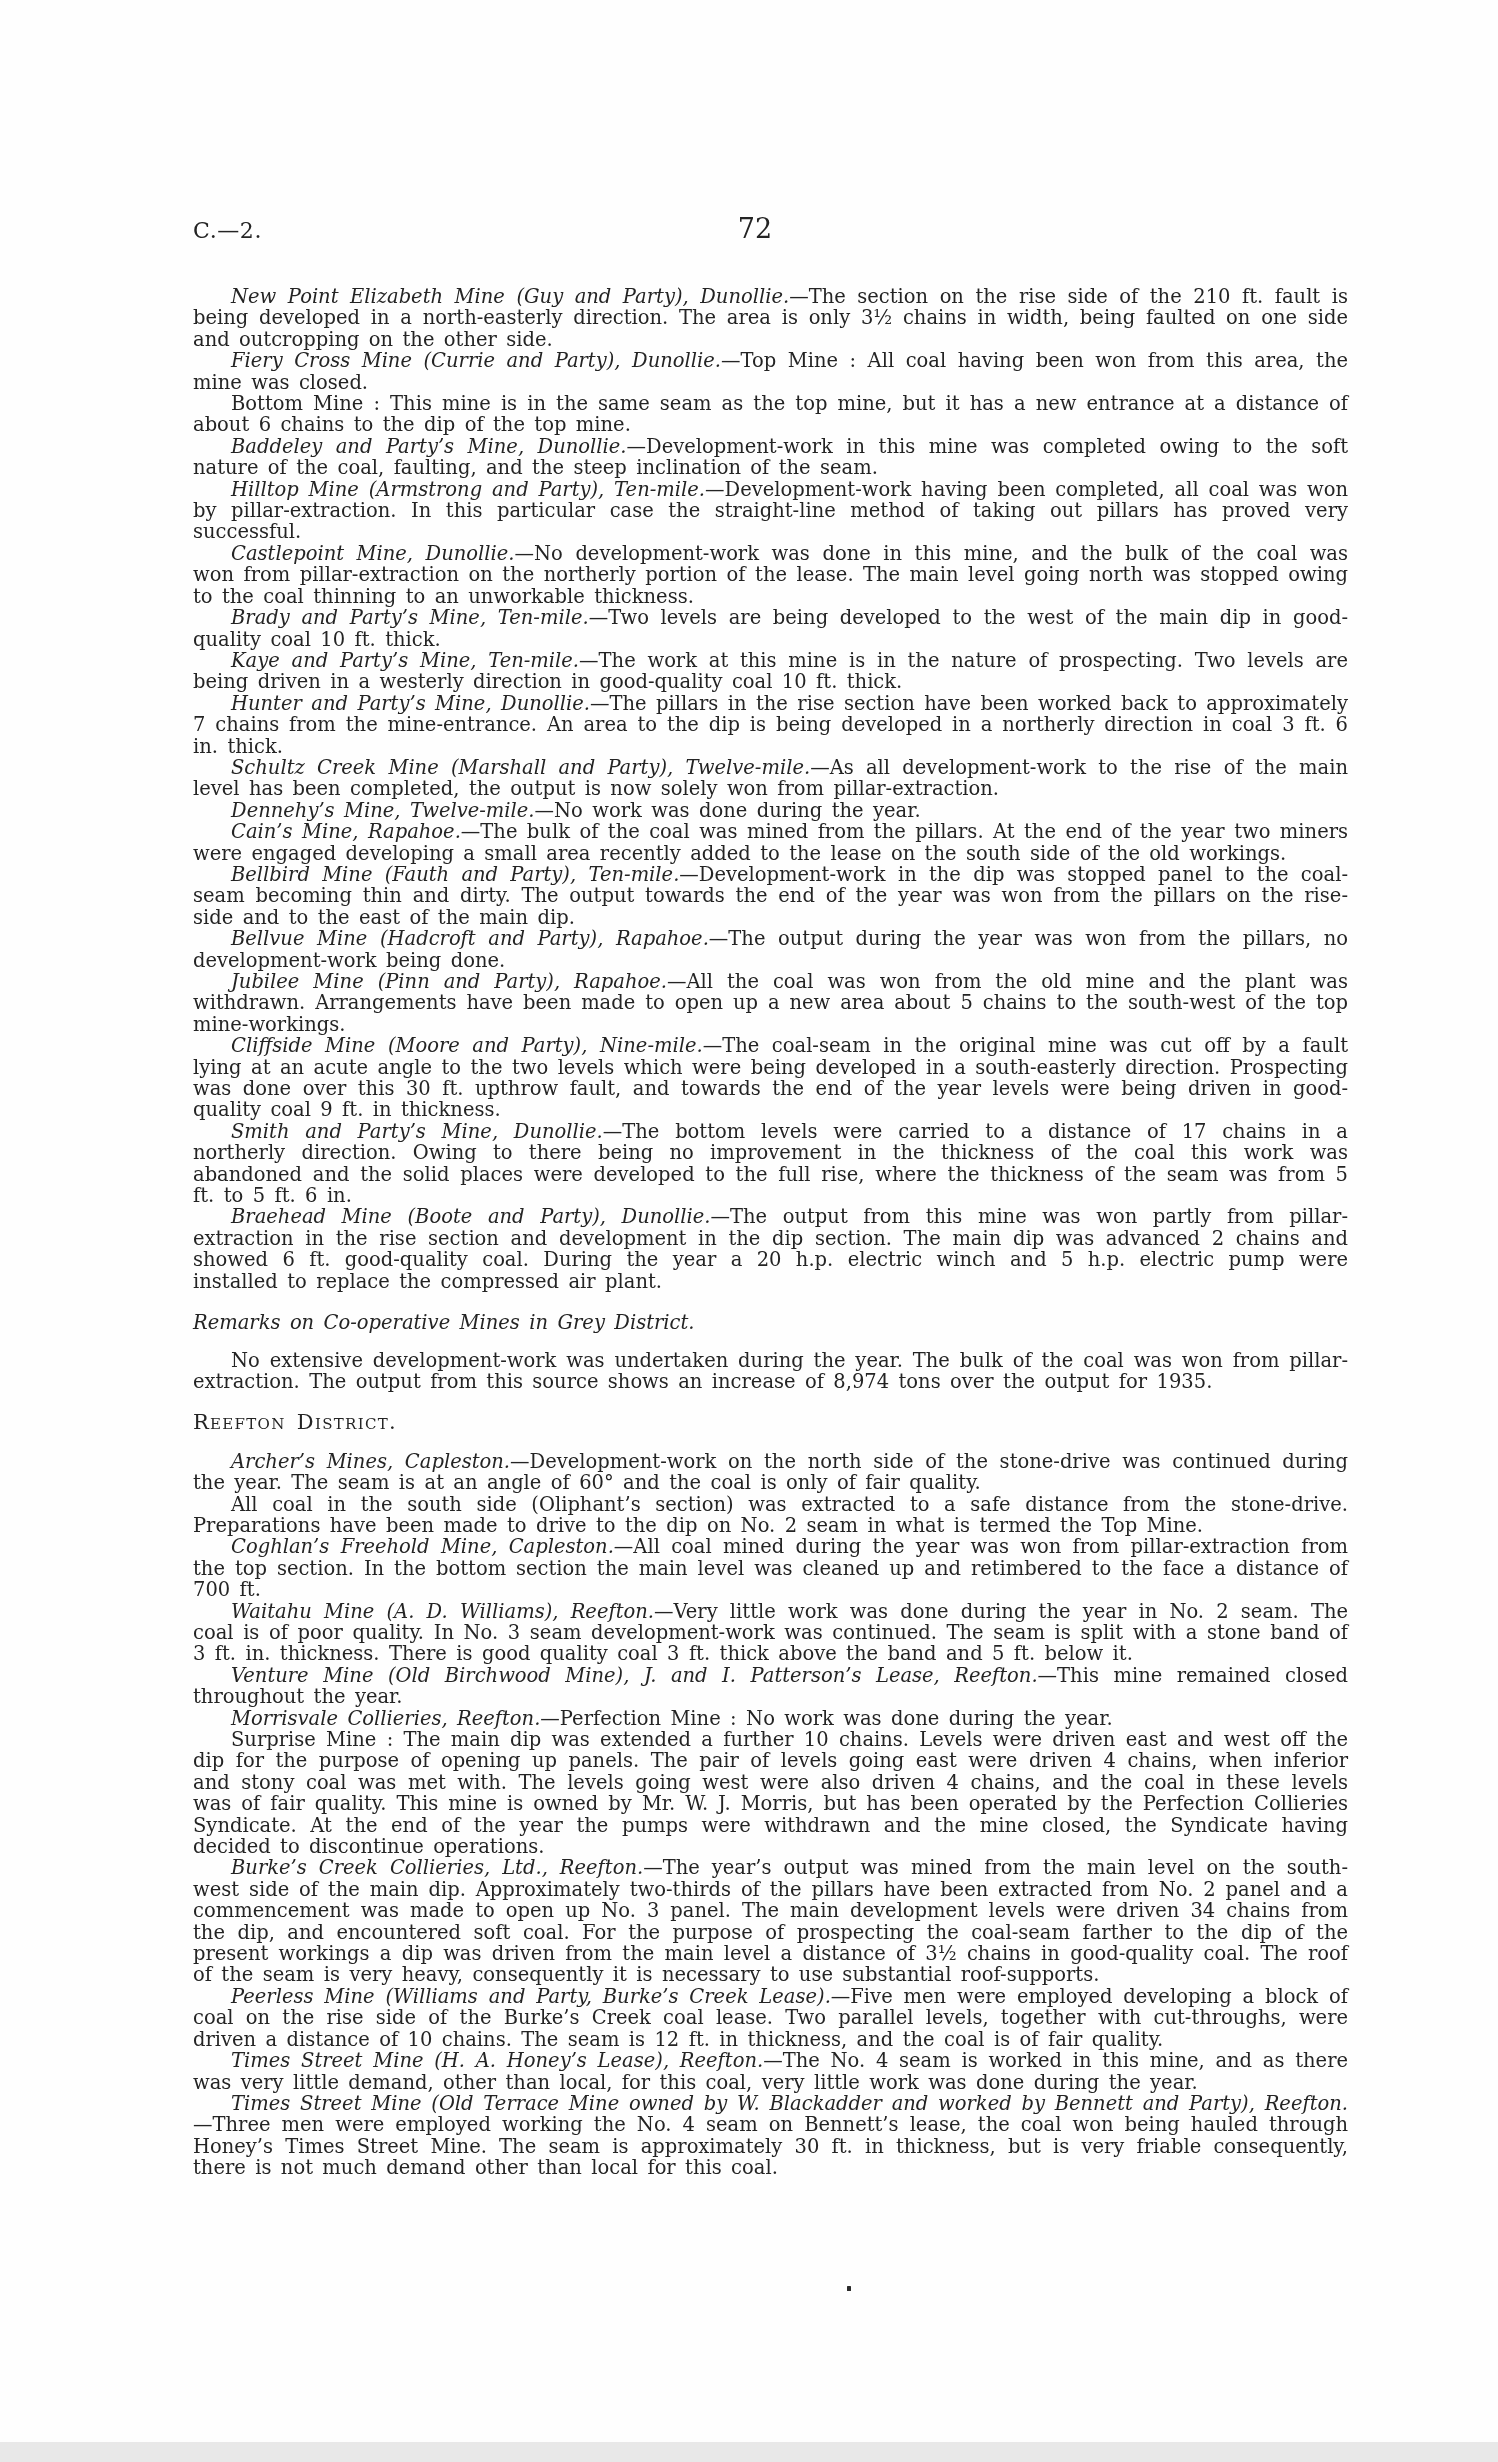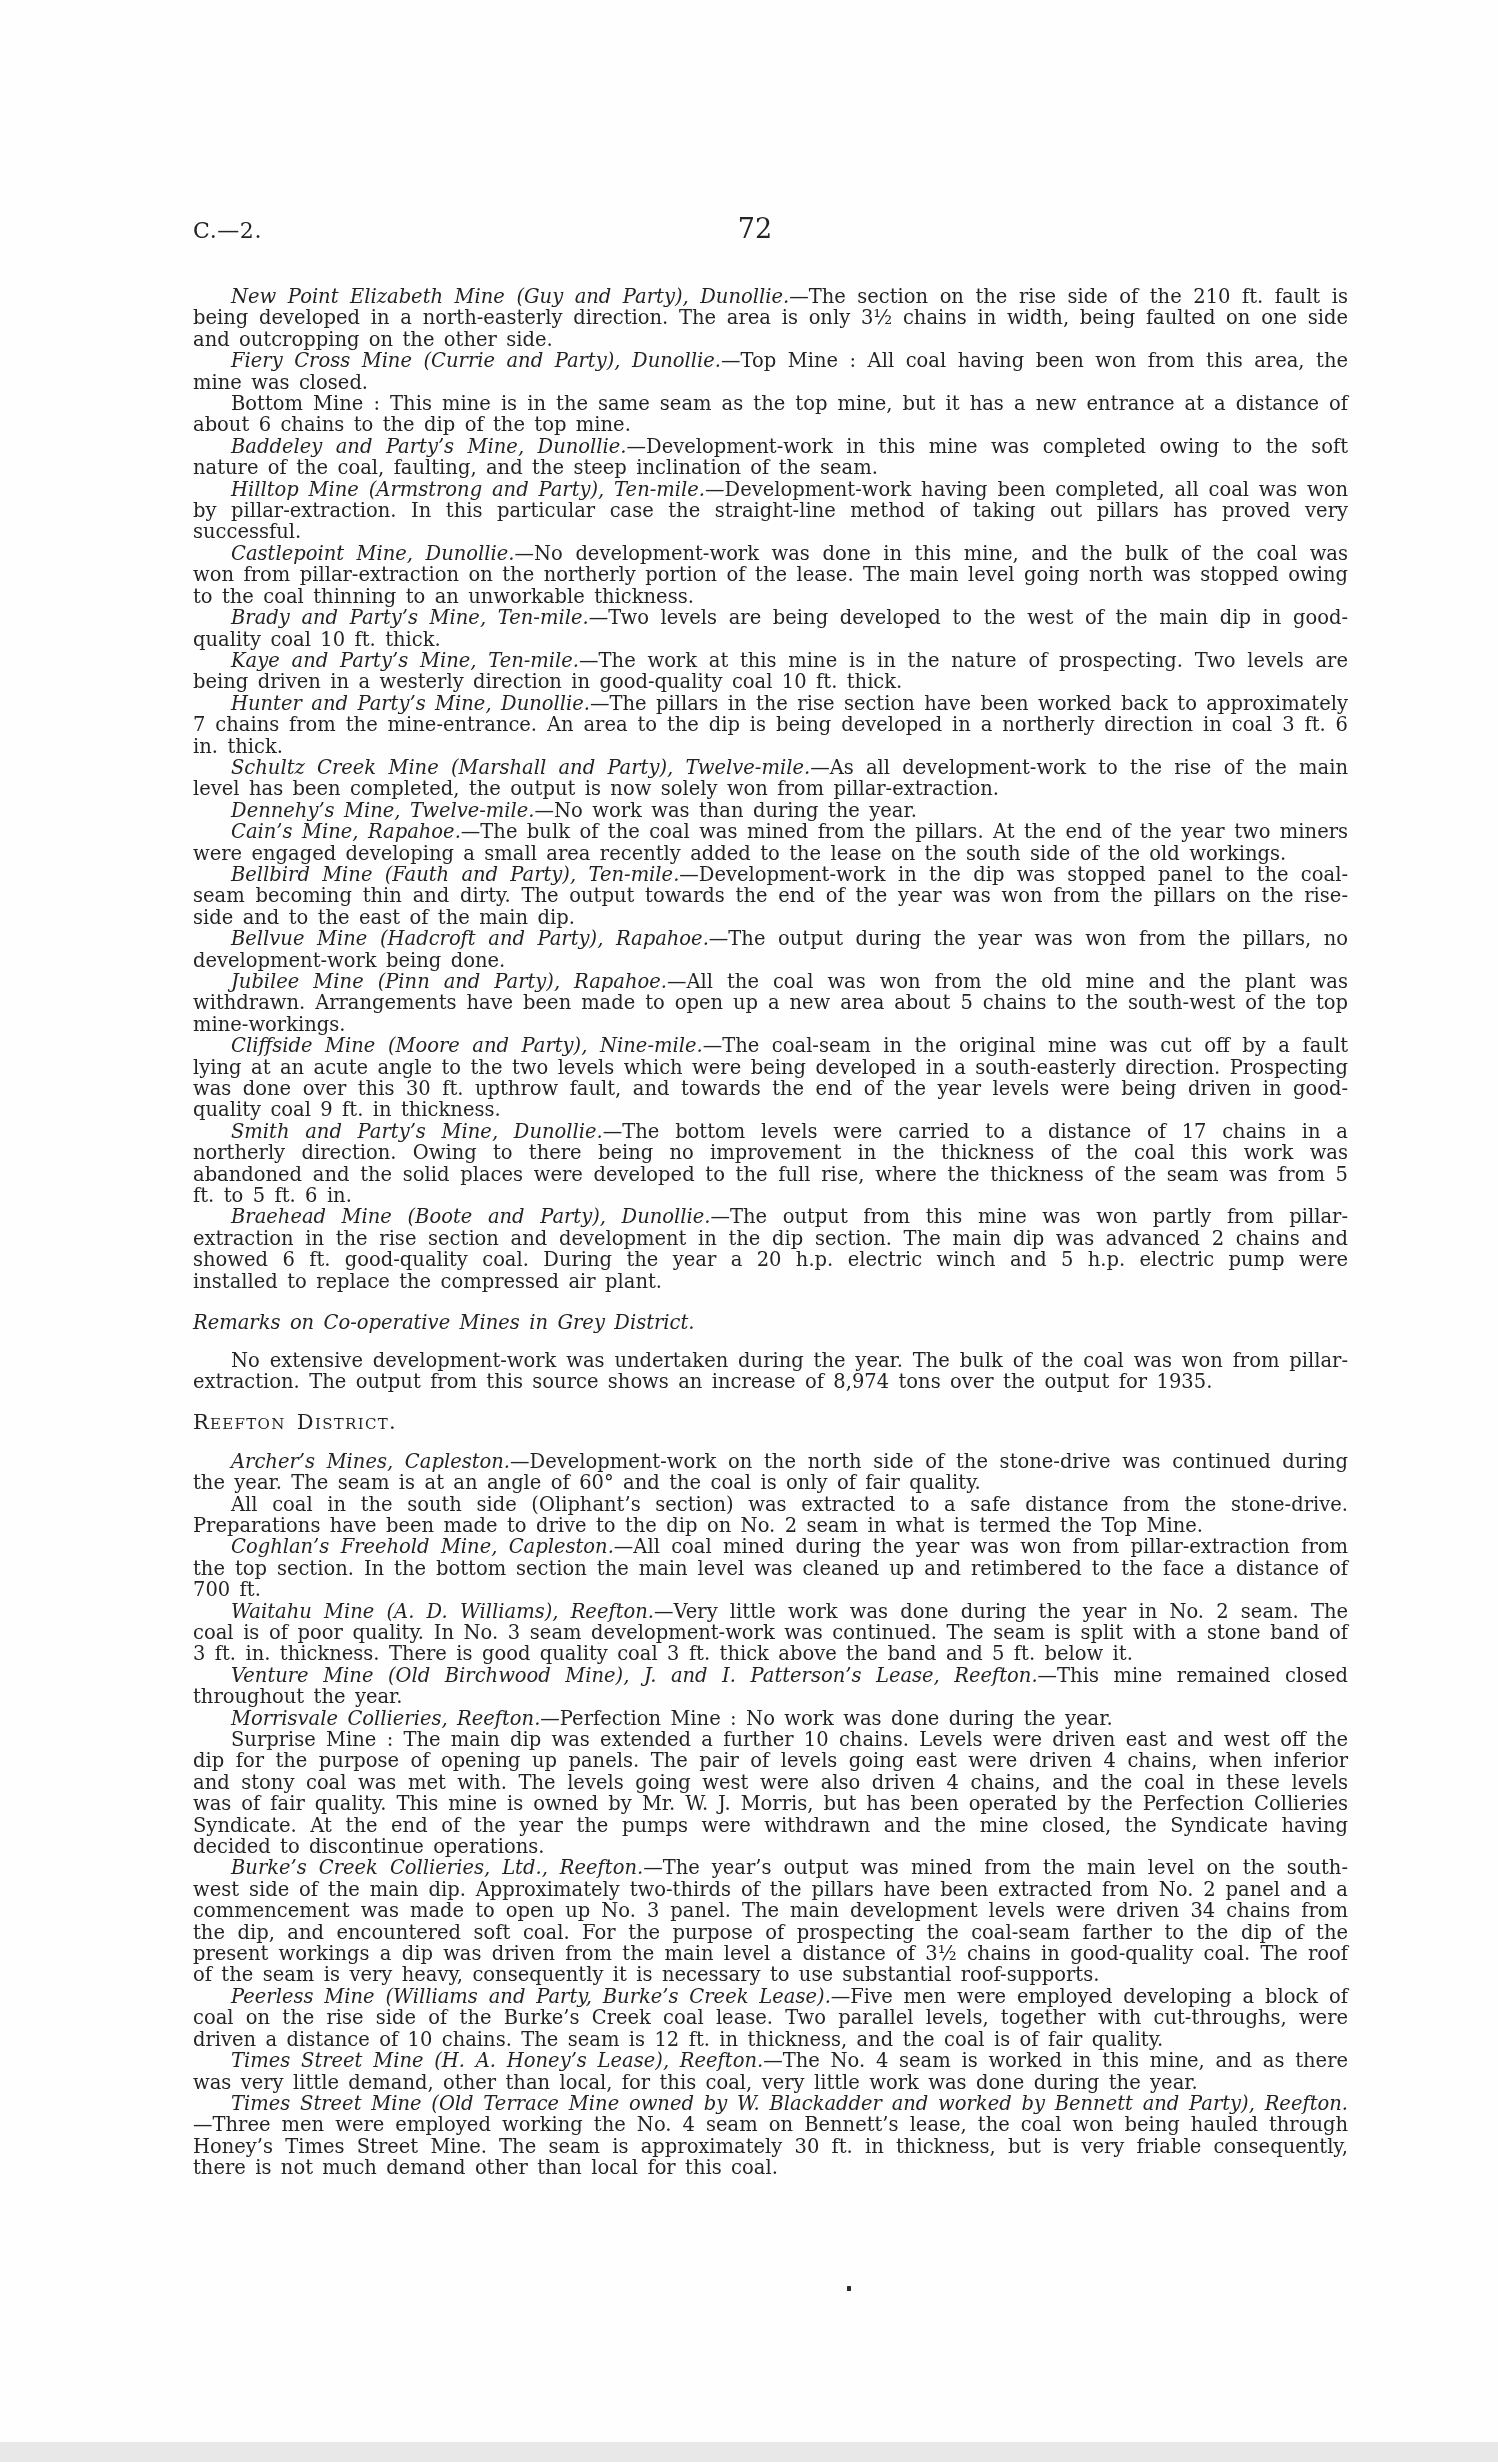--- a/index.html
+++ b/index.html
@@ -86,21 +86,21 @@
       <p class="para"><i class="lead">New Point Elizabeth Mine (Guy and Party), Dunollie.</i><span>—The section on the rise side of the 210 ft. fault is being developed in a north-easterly direction. The area is only 3½ chains in width, being faulted on one side and outcropping on the other side.</span></p>
       <p class="para"><i class="lead">Fiery Cross Mine (Currie and Party), Dunollie.</i><span>—Top Mine : All coal having been won from this area, the mine was closed.</span></p>
       <p class="para"><span>Bottom Mine : This mine is in the same seam as the top mine, but it has a new entrance at a distance of about 6 chains to the dip of the top mine.</span></p>
       <p class="para"><i class="lead">Baddeley and Party’s Mine, Dunollie.</i><span>—Development-work in this mine was completed owing to the soft nature of the coal, faulting, and the steep inclination of the seam.</span></p>
       <p class="para"><i class="lead">Hilltop Mine (Armstrong and Party), Ten-mile.</i><span>—Development-work having been completed, all coal was won by pillar-extraction. In this particular case the straight-line method of taking out pillars has proved very successful.</span></p>
       <p class="para"><i class="lead">Castlepoint Mine, Dunollie.</i><span>—No development-work was done in this mine, and the bulk of the coal was won from pillar-extraction on the northerly portion of the lease. The main level going north was stopped owing to the coal thinning to an unworkable thickness.</span></p>
       <p class="para"><i class="lead">Brady and Party’s Mine, Ten-mile.</i><span>—Two levels are being developed to the west of the main dip in good-quality coal 10 ft. thick.</span></p>
       <p class="para"><i class="lead">Kaye and Party’s Mine, Ten-mile.</i><span>—The work at this mine is in the nature of prospecting. Two levels are being driven in a westerly direction in good-quality coal 10 ft. thick.</span></p>
       <p class="para"><i class="lead">Hunter and Party’s Mine, Dunollie.</i><span>—The pillars in the rise section have been worked back to approximately 7 chains from the mine-entrance. An area to the dip is being developed in a northerly direction in coal 3 ft. 6 in. thick.</span></p>
       <p class="para"><i class="lead">Schultz Creek Mine (Marshall and Party), Twelve-mile.</i><span>—As all development-work to the rise of the main level has been completed, the output is now solely won from pillar-extraction.</span></p>
-      <p class="para"><i class="lead">Dennehy’s Mine, Twelve-mile.</i><span>—No work was than during the year.</span></p>
+      <p class="para"><i class="lead">Dennehy’s Mine, Twelve-mile.</i><span>—No work was done during the year.</span></p>
       <p class="para"><i class="lead">Cain’s Mine, Rapahoe.</i><span>—The bulk of the coal was mined from the pillars. At the end of the year two miners were engaged developing a small area recently added to the lease on the south side of the old workings.</span></p>
       <p class="para"><i class="lead">Bellbird Mine (Fauth and Party), Ten-mile.</i><span>—Development-work in the dip was stopped panel to the coal-seam becoming thin and dirty. The output towards the end of the year was won from the pillars on the rise-side and to the east of the main dip.</span></p>
       <p class="para"><i class="lead">Bellvue Mine (Hadcroft and Party), Rapahoe.</i><span>—The output during the year was won from the pillars, no development-work being done.</span></p>
       <p class="para"><i class="lead">Jubilee Mine (Pinn and Party), Rapahoe.</i><span>—All the coal was won from the old mine and the plant was withdrawn. Arrangements have been made to open up a new area about 5 chains to the south-west of the top mine-workings.</span></p>
       <p class="para"><i class="lead">Cliffside Mine (Moore and Party), Nine-mile.</i><span>—The coal-seam in the original mine was cut off by a fault lying at an acute angle to the two levels which were being developed in a south-easterly direction. Prospecting was done over this 30 ft. upthrow fault, and towards the end of the year levels were being driven in good-quality coal 9 ft. in thickness.</span></p>
       <p class="para"><i class="lead">Smith and Party’s Mine, Dunollie.</i><span>—The bottom levels were carried to a distance of 17 chains in a northerly direction. Owing to there being no improvement in the thickness of the coal this work was abandoned and the solid places were developed to the full rise, where the thickness of the seam was from 5 ft. to 5 ft. 6 in.</span></p>
       <p class="para"><i class="lead">Braehead Mine (Boote and Party), Dunollie.</i><span>—The output from this mine was won partly from pillar-extraction in the rise section and development in the dip section. The main dip was advanced 2 chains and showed 6 ft. good-quality coal. During the year a 20 h.p. electric winch and 5 h.p. electric pump were installed to replace the compressed air plant.</span></p>
       <h3 class="heading-italic">Remarks on Co-operative Mines in Grey District.</h3>
       <p class="para"><span>No extensive development-work was undertaken during the year. The bulk of the coal was won from pillar-extraction. The output from this source shows an increase of 8,974 tons over the output for 1935.</span></p>
       <h3 class="heading-smallcaps">Reefton District.</h3>

